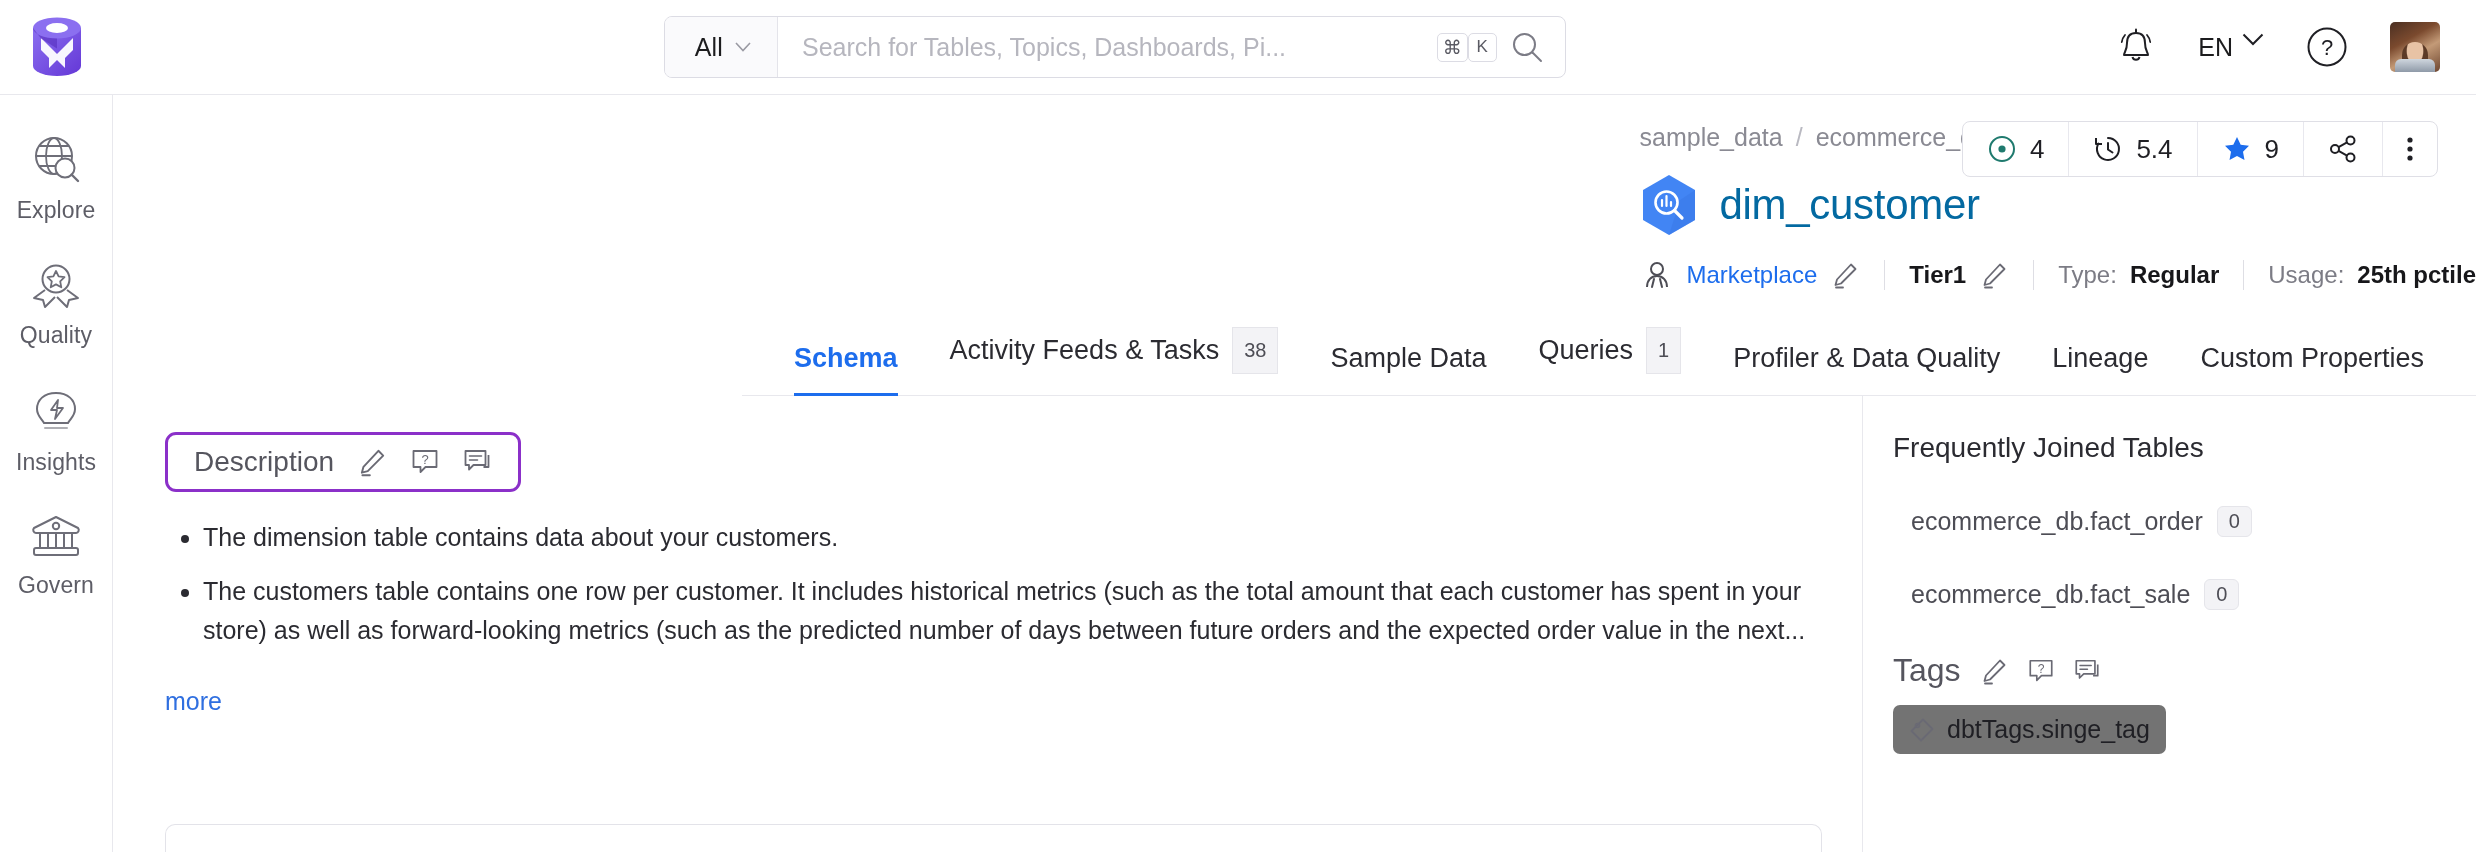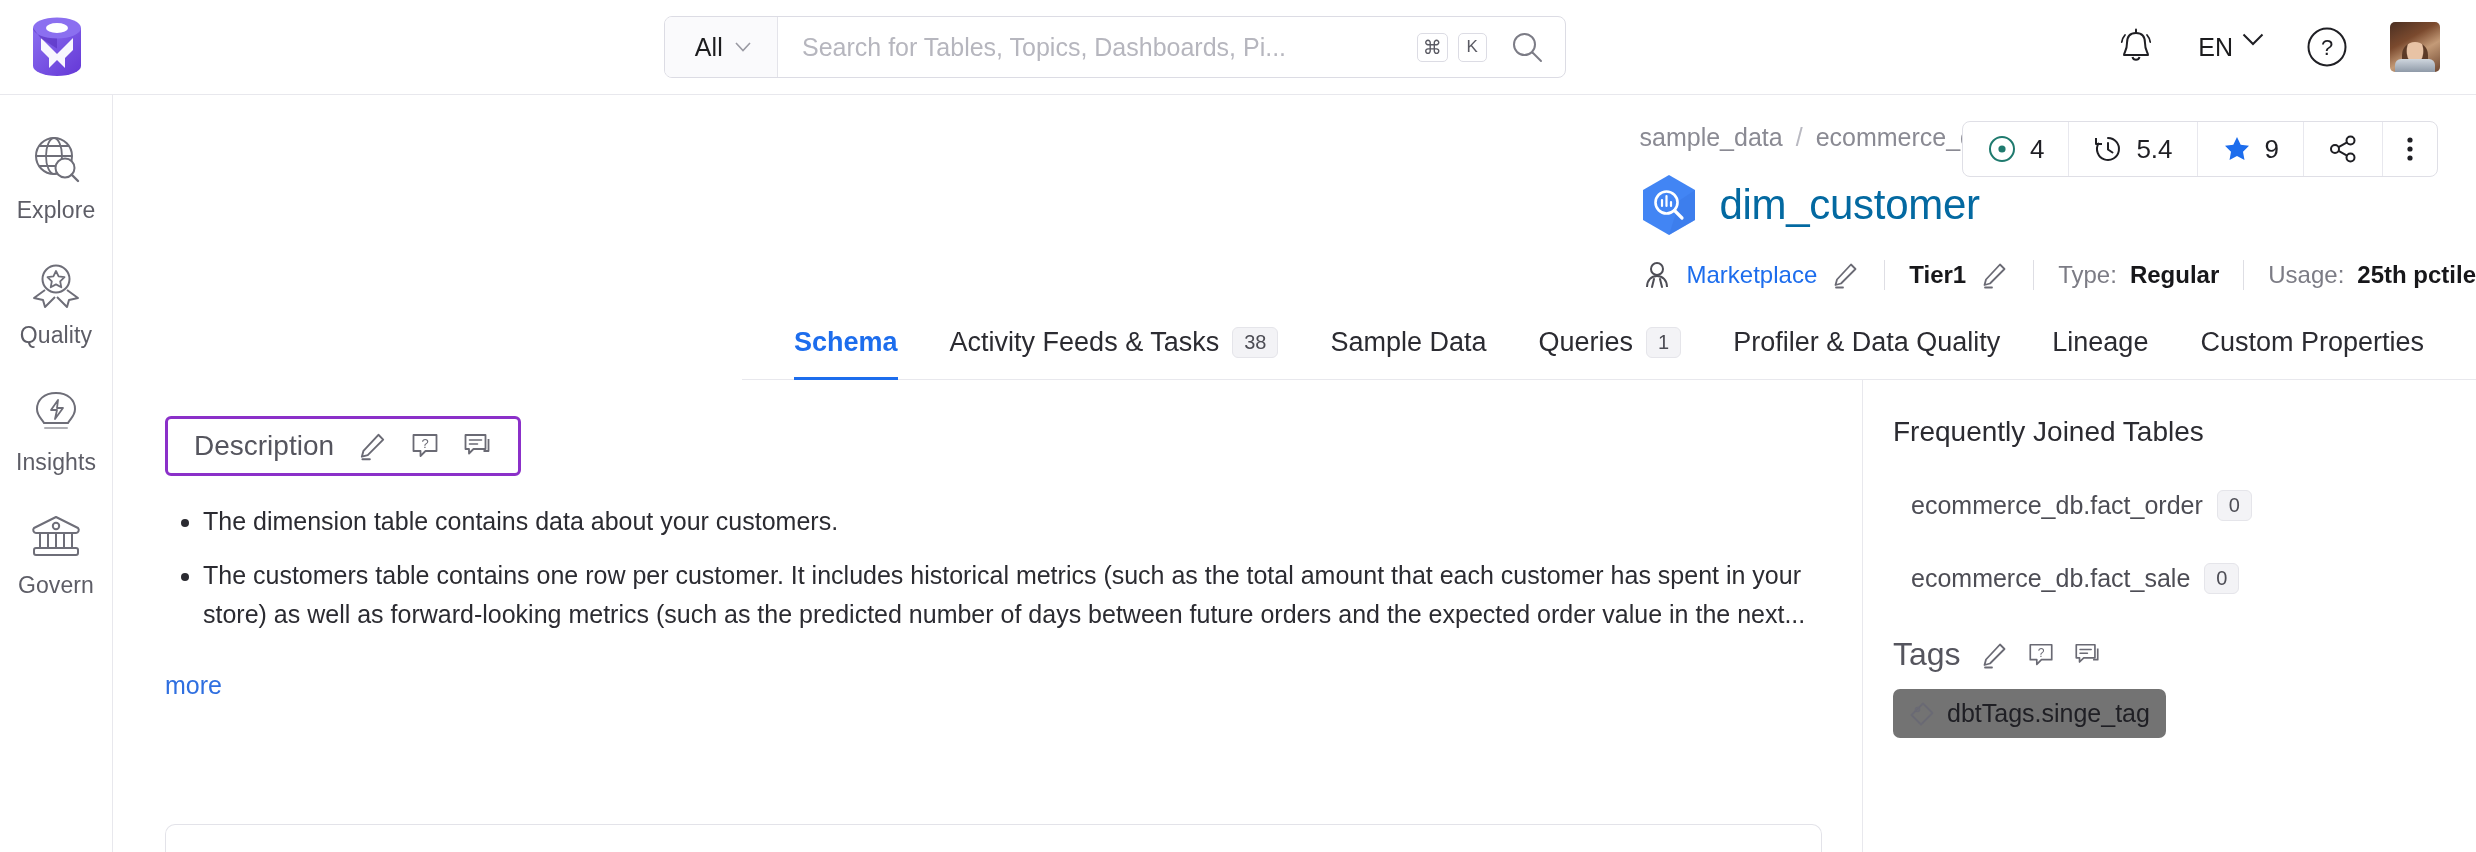--- a/index.html
+++ b/index.html
@@ -32,21 +32,21 @@
   }
   .search-filter {
     display: flex; align-items: center; gap: 12px;
     padding: 0 26px 0 30px;
     background: #fafafc;
     border-right: 1px solid #e4e4ea;
     cursor: pointer;
   }
   .search-filter span { font-size: 25px; color: #1c1c1e; letter-spacing: .2px; }
   .chev { width: 16px; height: 10px; }
-  .search-input-wrap { flex: 1; display: flex; align-items: center; padding: 0 20px 0 24px; gap: 10px; }
+  .search-input-wrap { flex: 1; display: flex; align-items: center; padding: 0 20px 0 24px; }
   .search-input-wrap input {
     flex: 1; border: 0; outline: none; font-size: 25px;
     font-family: "Liberation Sans", sans-serif; color: #37352f; background: transparent;
   }
   .search-input-wrap input::placeholder { color: #b6b6be; }
   .kbd {
     min-width: 29px; height: 29px; border: 1px solid #dcdce4; border-radius: 5px;
     display: flex; align-items: center; justify-content: center;
     font-size: 17px; color: #5a5a63; background: #fff; padding: 0 5px;
   }
@@ -111,31 +111,31 @@
   .tabs { display: flex; align-items: flex-end; gap: 0; margin-top: 34px; border-bottom: 1px solid #e8e8ed; padding-left: 52px; }
   .tab {
     display: flex; align-items: center; gap: 13px;
     padding: 0 0 19px 0; margin-right: 52px;
     font-size: 27px; color: #2b2b31; cursor: pointer;
     border-bottom: 3px solid transparent; position: relative; top: 1px;
   }
   .tab.active { color: #1d6ded; font-weight: 700; border-bottom-color: #1d6ded; }
   .tab .count {
     font-size: 20px; color: #4d4d55; background: #f3f3f6;
-    border: 1px solid #e5e5ea; border-radius: 6px; padding: 2px 11px; line-height: 1.25;
+    border: 1px solid #e5e5ea; border-radius: 0; padding: 10px 11px; line-height: 1.25;
   }
 
   
   .content { flex: 1; display: flex; min-height: 0; }
   .left-pane { flex: 1; min-width: 0; padding: 36px 40px 0 52px; position: relative; }
   .right-pane { width: 614px; flex: 0 0 614px; border-left: 1px solid #e8e8ed; padding: 36px 30px 0 30px; }
 
   .desc-head {
     display: inline-flex; align-items: center; gap: 22px;
-    border: 3px solid #8b30c9; border-radius: 6px;
+    border: 3px solid #8b30c9; border-radius: 11px;
     padding: 11px 26px 11px 26px;
   }
   .desc-head .h { font-size: 28px; color: #55555e; }
 
   .desc-body { margin-top: 26px; padding-left: 14px; }
   .desc-body li {
     font-size: 25px; line-height: 1.58; color: #2b2b31; margin-bottom: 14px;
     list-style: disc; margin-left: 24px; max-width: 1620px;
   }
   .more-link { display: inline-block; margin-top: 22px; font-size: 25px; color: #2f6fe0; cursor: pointer; }

